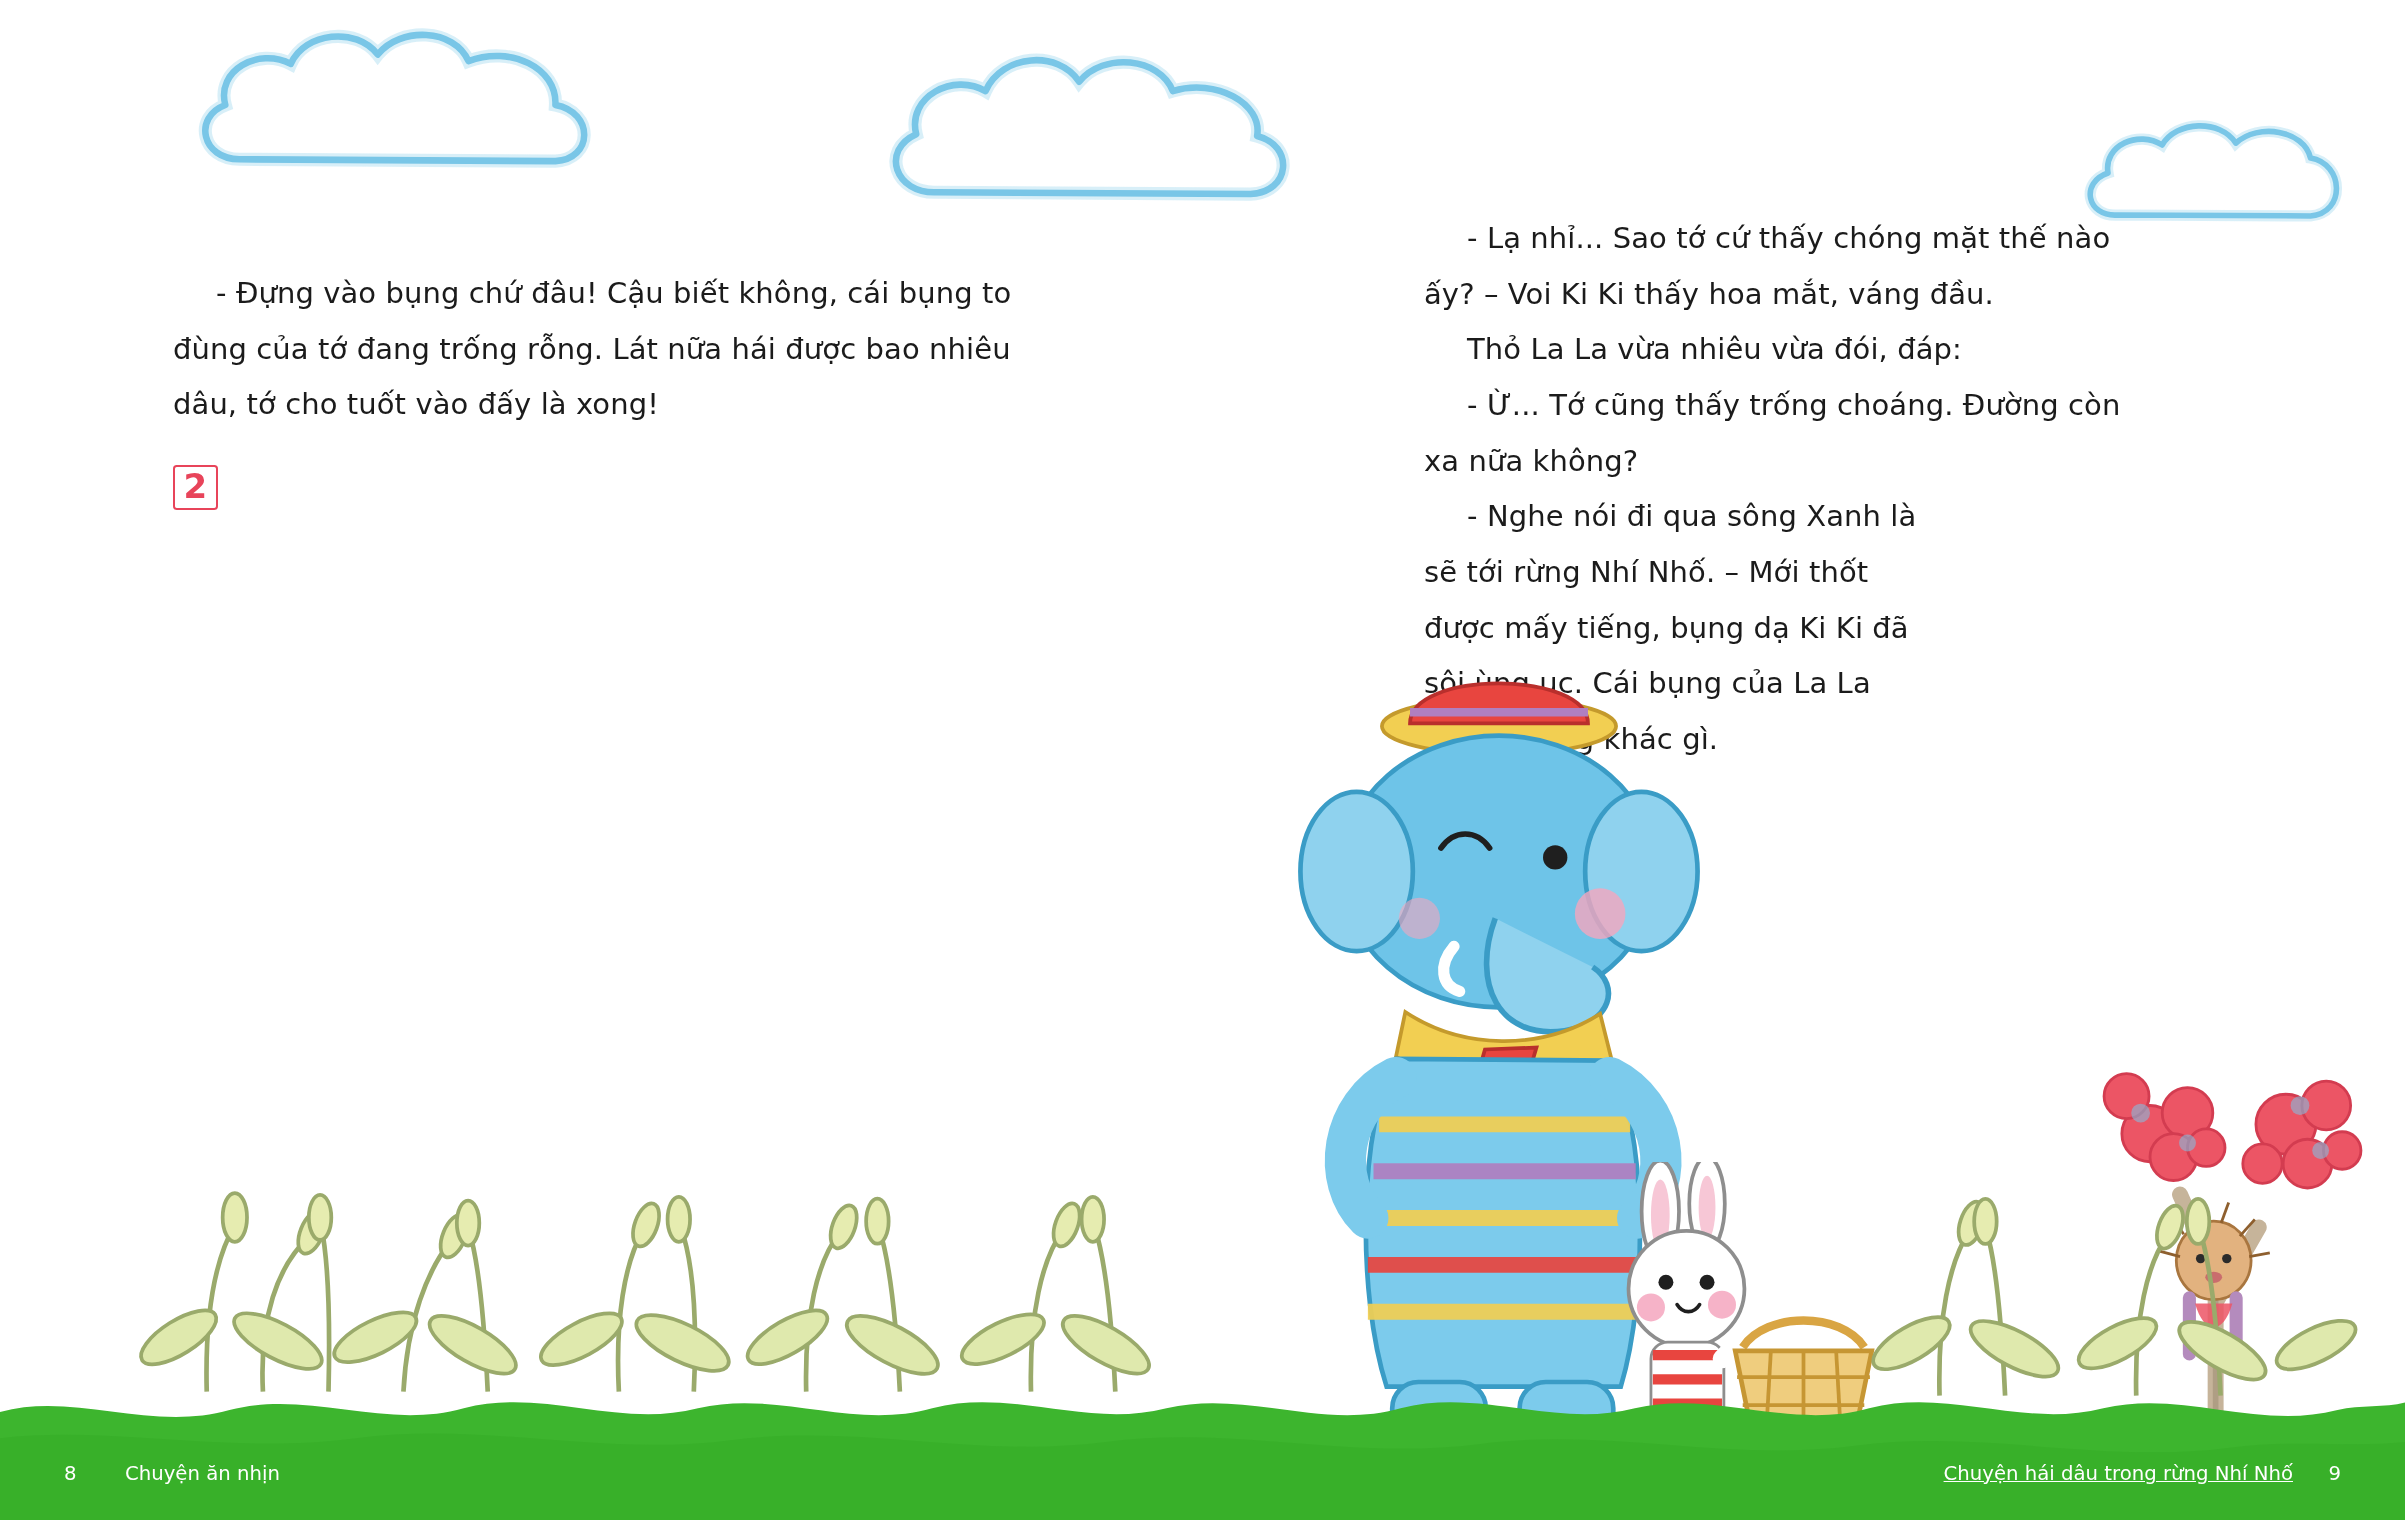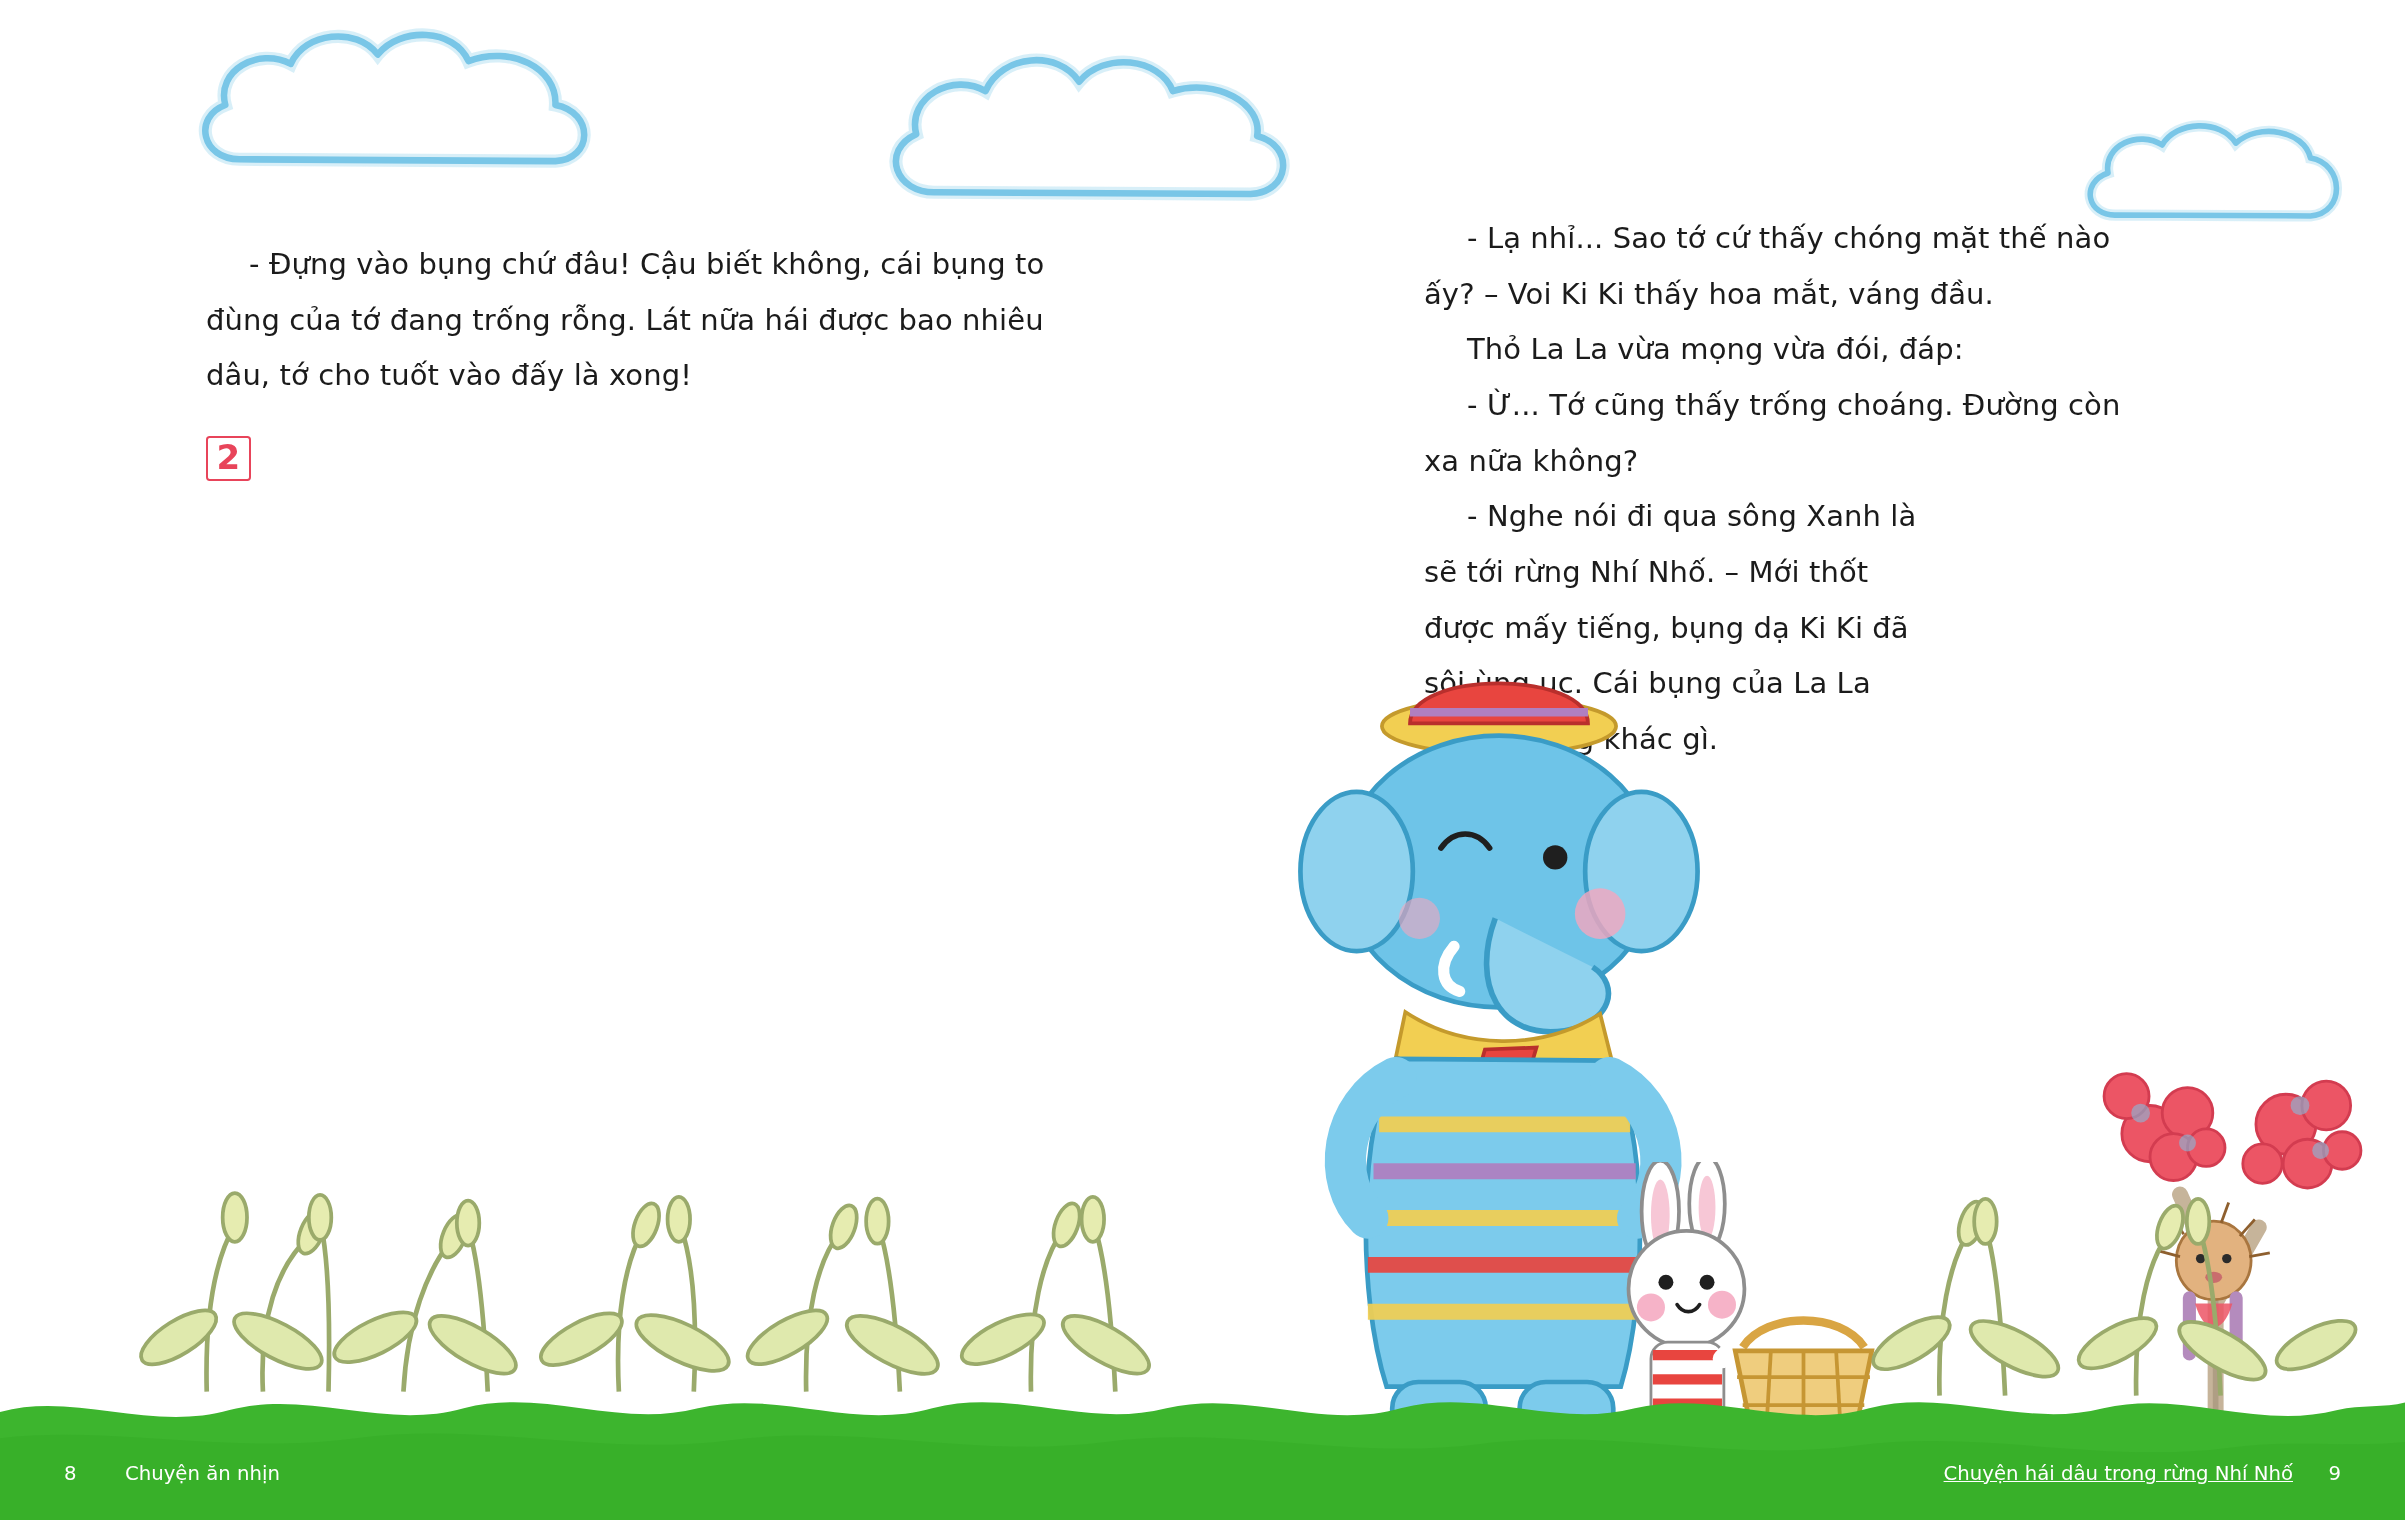--- a/index.html
+++ b/index.html
@@ -32,21 +32,21 @@
     color: #1b1b1b;
     font-size: 29px;
     line-height: 1.92;
     letter-spacing: 0.1px;
   }
   .col p {
     margin: 0;
     text-indent: 43px;
     white-space: normal;
   }
-  #left-col  { left: 173px; top: 237px; width: 876px; margin-left: 33px; }
+  #left-col  { left: 173px; top: 266px; width: 876px; }
   #right-col { left: 1396px; top: 211px; width: 778px; margin-left: 28px; }
 
   .section-num {
     display: inline-block;
     margin: 32px 0 17px 0;
     color: #e8445a;
     font-size: 34px;
     font-weight: bold;
     border: 2.8px solid #e8445a;
     border-radius: 3.7px;
@@ -117,21 +117,21 @@
     </svg>
   </div>
 
   <div class="col" id="left-col">
     <p>- Đựng vào bụng chứ đâu! Cậu biết không, cái bụng to đùng của tớ đang trống rỗng. Lát nữa hái được bao nhiêu dâu, tớ cho tuốt vào đấy là xong!</p>
     <div class="section-num">2</div>
   </div>
 
   <div class="col" id="right-col">
     <p class="narrow1">- Lạ nhỉ... Sao tớ cứ thấy chóng mặt thế nào ấy? – Voi Ki Ki thấy hoa mắt, váng đầu.</p>
-    <p class="narrow1">Thỏ La La vừa mọng vừa đói, đáp:</p>
+    <p class="narrow1">Thỏ La La vừa nhiêu vừa đói, đáp:</p>
     <p class="narrow1">- Ừ... Tớ cũng thấy trống choáng. Đường còn xa nữa không?</p>
     <p class="narrow3">- Nghe nói đi qua sông Xanh là sẽ tới rừng Nhí Nhố. – Mới thốt được mấy tiếng, bụng dạ Ki Ki đã sôi ùng ục. Cái bụng của La La cũng chẳng khác gì.</p>
   </div>
 
   <div class="art" style="left:2075px; top:993px;">
     <svg width="300" height="450" viewBox="0 0 320 480">
 
       <path d="M150,480 L150,300 L112,215 M150,330 L196,250" stroke="#c6b49a" stroke-width="17" fill="none" stroke-linecap="round"></path>
       <path d="M150,480 L150,300" stroke="#a08f77" stroke-width="6" fill="none" opacity="0.6"></path>
 

